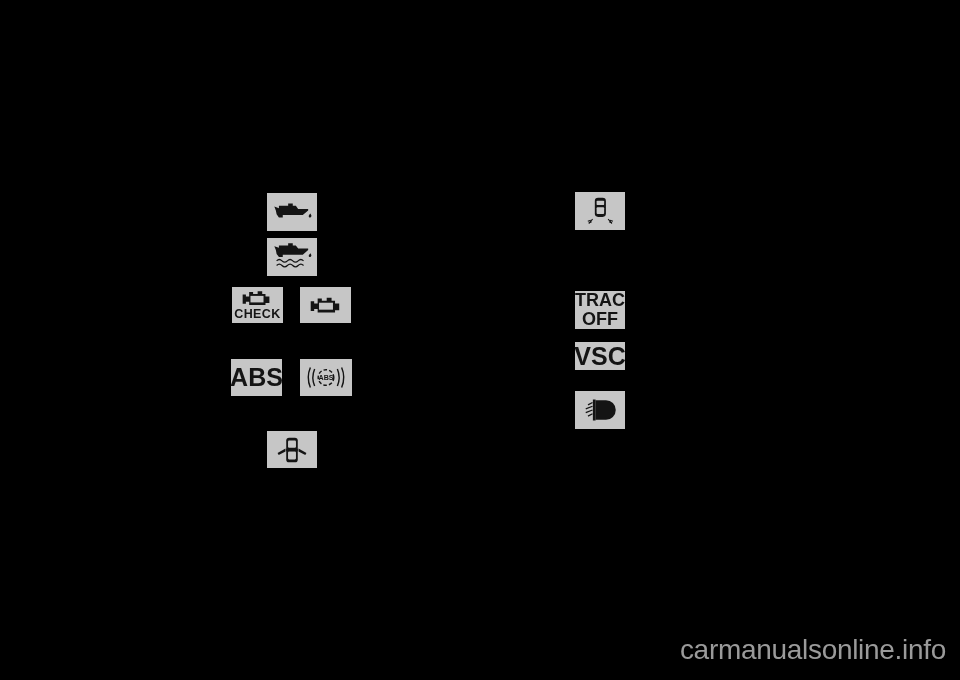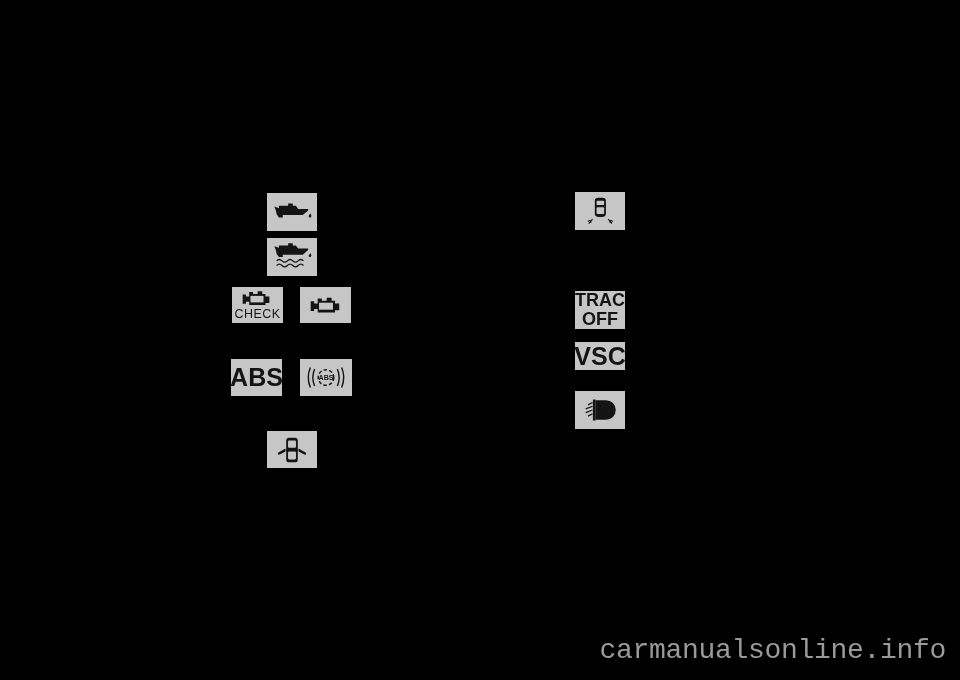--- a/index.html
+++ b/index.html
@@ -49,34 +49,34 @@
 
   .check-stack {
     display: flex;
     flex-direction: column;
     align-items: center;
     justify-content: center;
     gap: 1px;
   }
   .check-word {
     font-size: 12.5px;
-    font-weight: normal;
+    font-weight: bold;
     color: #141414;
     letter-spacing: 0.4px;
     line-height: 1;
   }
 
   
   #watermark {
     position: absolute;
     right: 14px;
     bottom: 14px;
     color: #9a9a9a;
     font-size: 28px;
-    font-family: Liberation Mono, monospace;
+    font-family: Liberation Sans, sans-serif;
     letter-spacing: -0.3px;
     white-space: nowrap;
     user-select: none;
   }
 </style>
 </head>
 <body>
 
 <div id="page">
 

